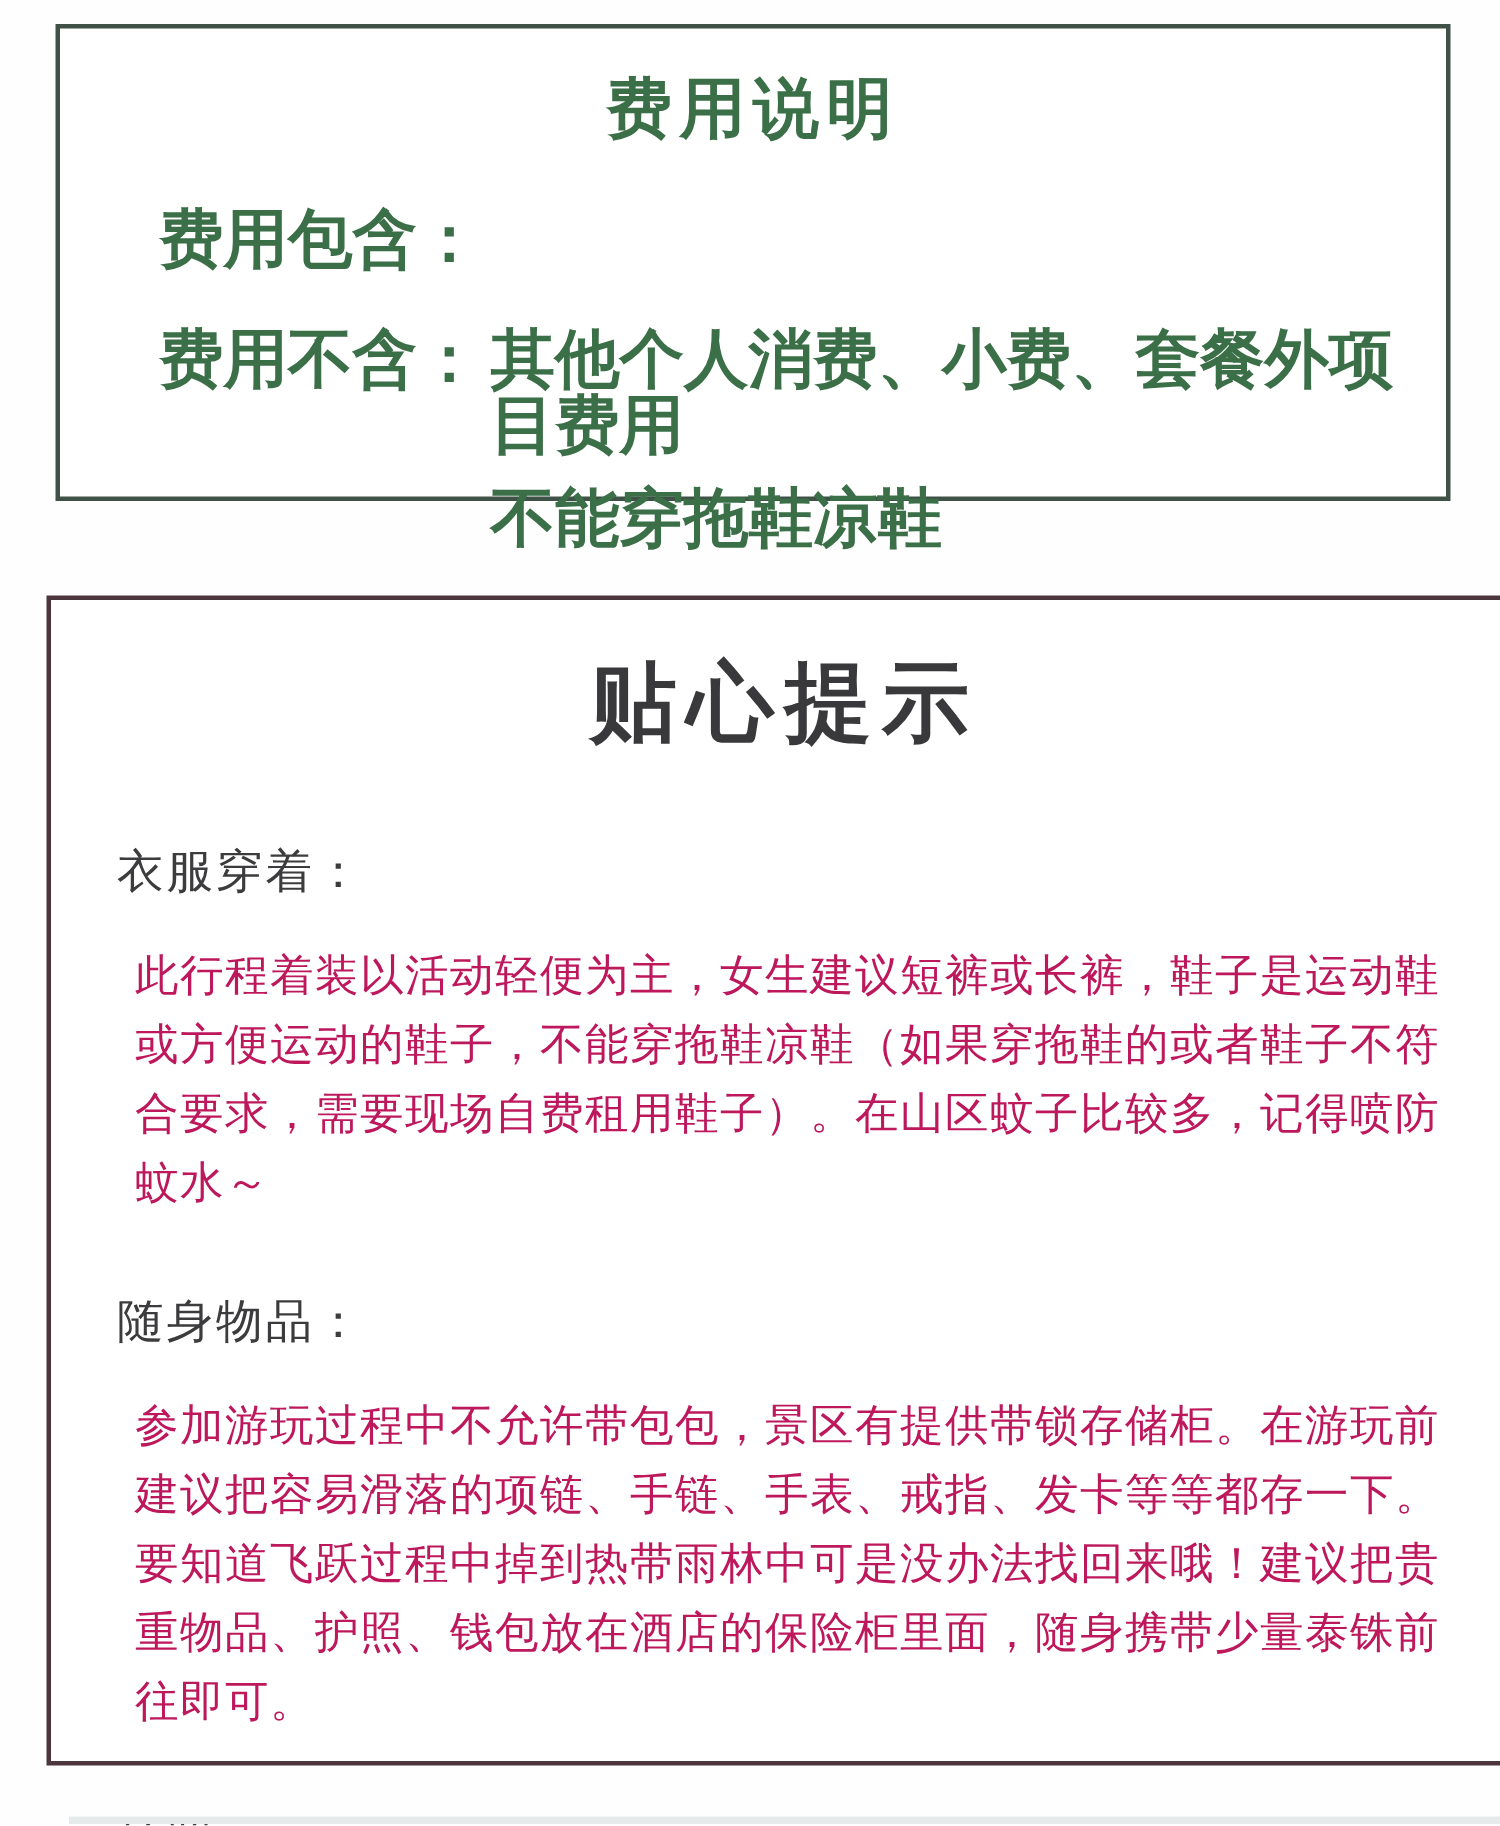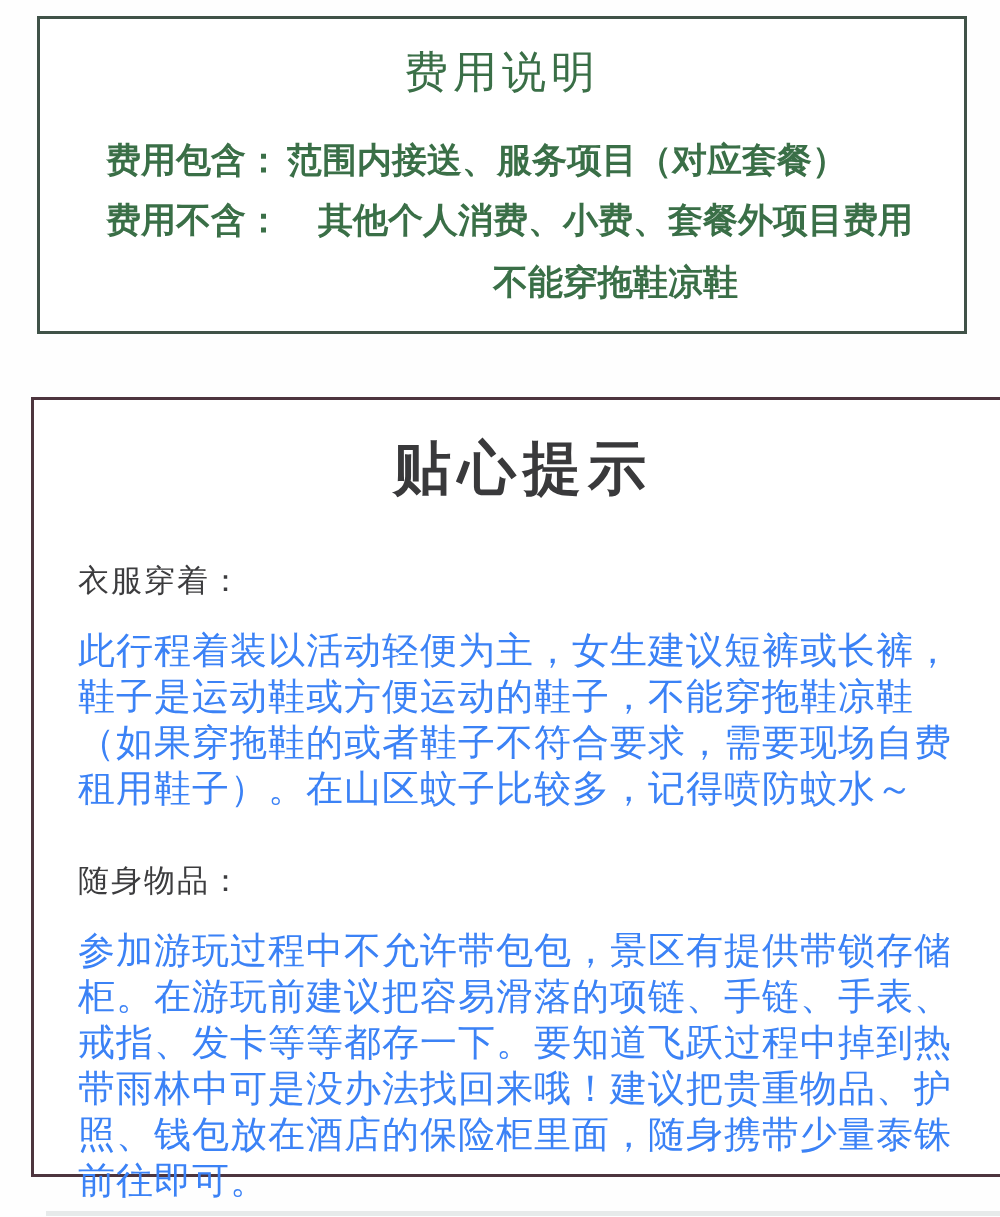--- a/index.html
+++ b/index.html
@@ -24,34 +24,34 @@
     width: 930px;
     height: 318px;
     box-sizing: border-box;
     border: 3px solid #405248;
     background: #ffffff;
   }
   .fee-title {
     margin: 24px 0 0 0;
     text-align: center;
     font-size: 44px;
-    font-weight: 400;
+    font-weight: 700;
     letter-spacing: 5px;
     color: #3a6f47;
   }
   .fee-row {
     display: flex;
     align-items: flex-start;
     margin: 36px 20px 0 66px;
-    font-size: 35px;
+    font-size: 43px;
     line-height: 44px;
     color: #3a6f47;
     font-weight: 600;
   }
-  .fee-row + .fee-row { margin-top: 16px; text-align: center; }
+  .fee-row + .fee-row { margin-top: 36px; }
   .fee-label {
     flex: 0 0 auto;
     white-space: nowrap;
     margin-right: 6px;
   }
   .fee-content { flex: 1 1 auto; }
   .fee-line2 {
     display: block;
     margin-top: 18px;
   }
@@ -79,25 +79,25 @@
     margin: 0 34px 0 44px;
   }
   .tip-heading {
     margin: 48px 0 0 0;
     font-size: 31px;
     font-weight: 400;
     letter-spacing: 2px;
     color: #3c3c3e;
   }
   .tip-body {
-    margin: 26px 0 0 0;
-    font-size: 37px;
+    margin: 26px 0 0 12px;
+    font-size: 29px;
     line-height: 46px;
     letter-spacing: 1px;
-    color: #3b82f6;
+    color: #be185d;
   }
   .tip-section.first .tip-heading { margin-top: 52px; }
 
   
   .bottom-strip {
     position: absolute;
     left: 46px;
     right: 0;
     top: 1211px;
     height: 5px;
@@ -107,21 +107,20 @@
 </head>
 <body>
 
 <div class="page">
 
   <section class="fee-box">
     <h1 class="fee-title">费用说明</h1>
 
     <div class="fee-row">
       <span class="fee-label">费用包含：</span>
-      <span class="fee-content">范围内接送、服务项目（对应套餐）</span>
     </div>
 
     <div class="fee-row">
       <span class="fee-label">费用不含：</span>
       <span class="fee-content">
         <span>其他个人消费、小费、套餐外项目费用</span>
         <span class="fee-line2">不能穿拖鞋凉鞋</span>
       </span>
     </div>
   </section>

